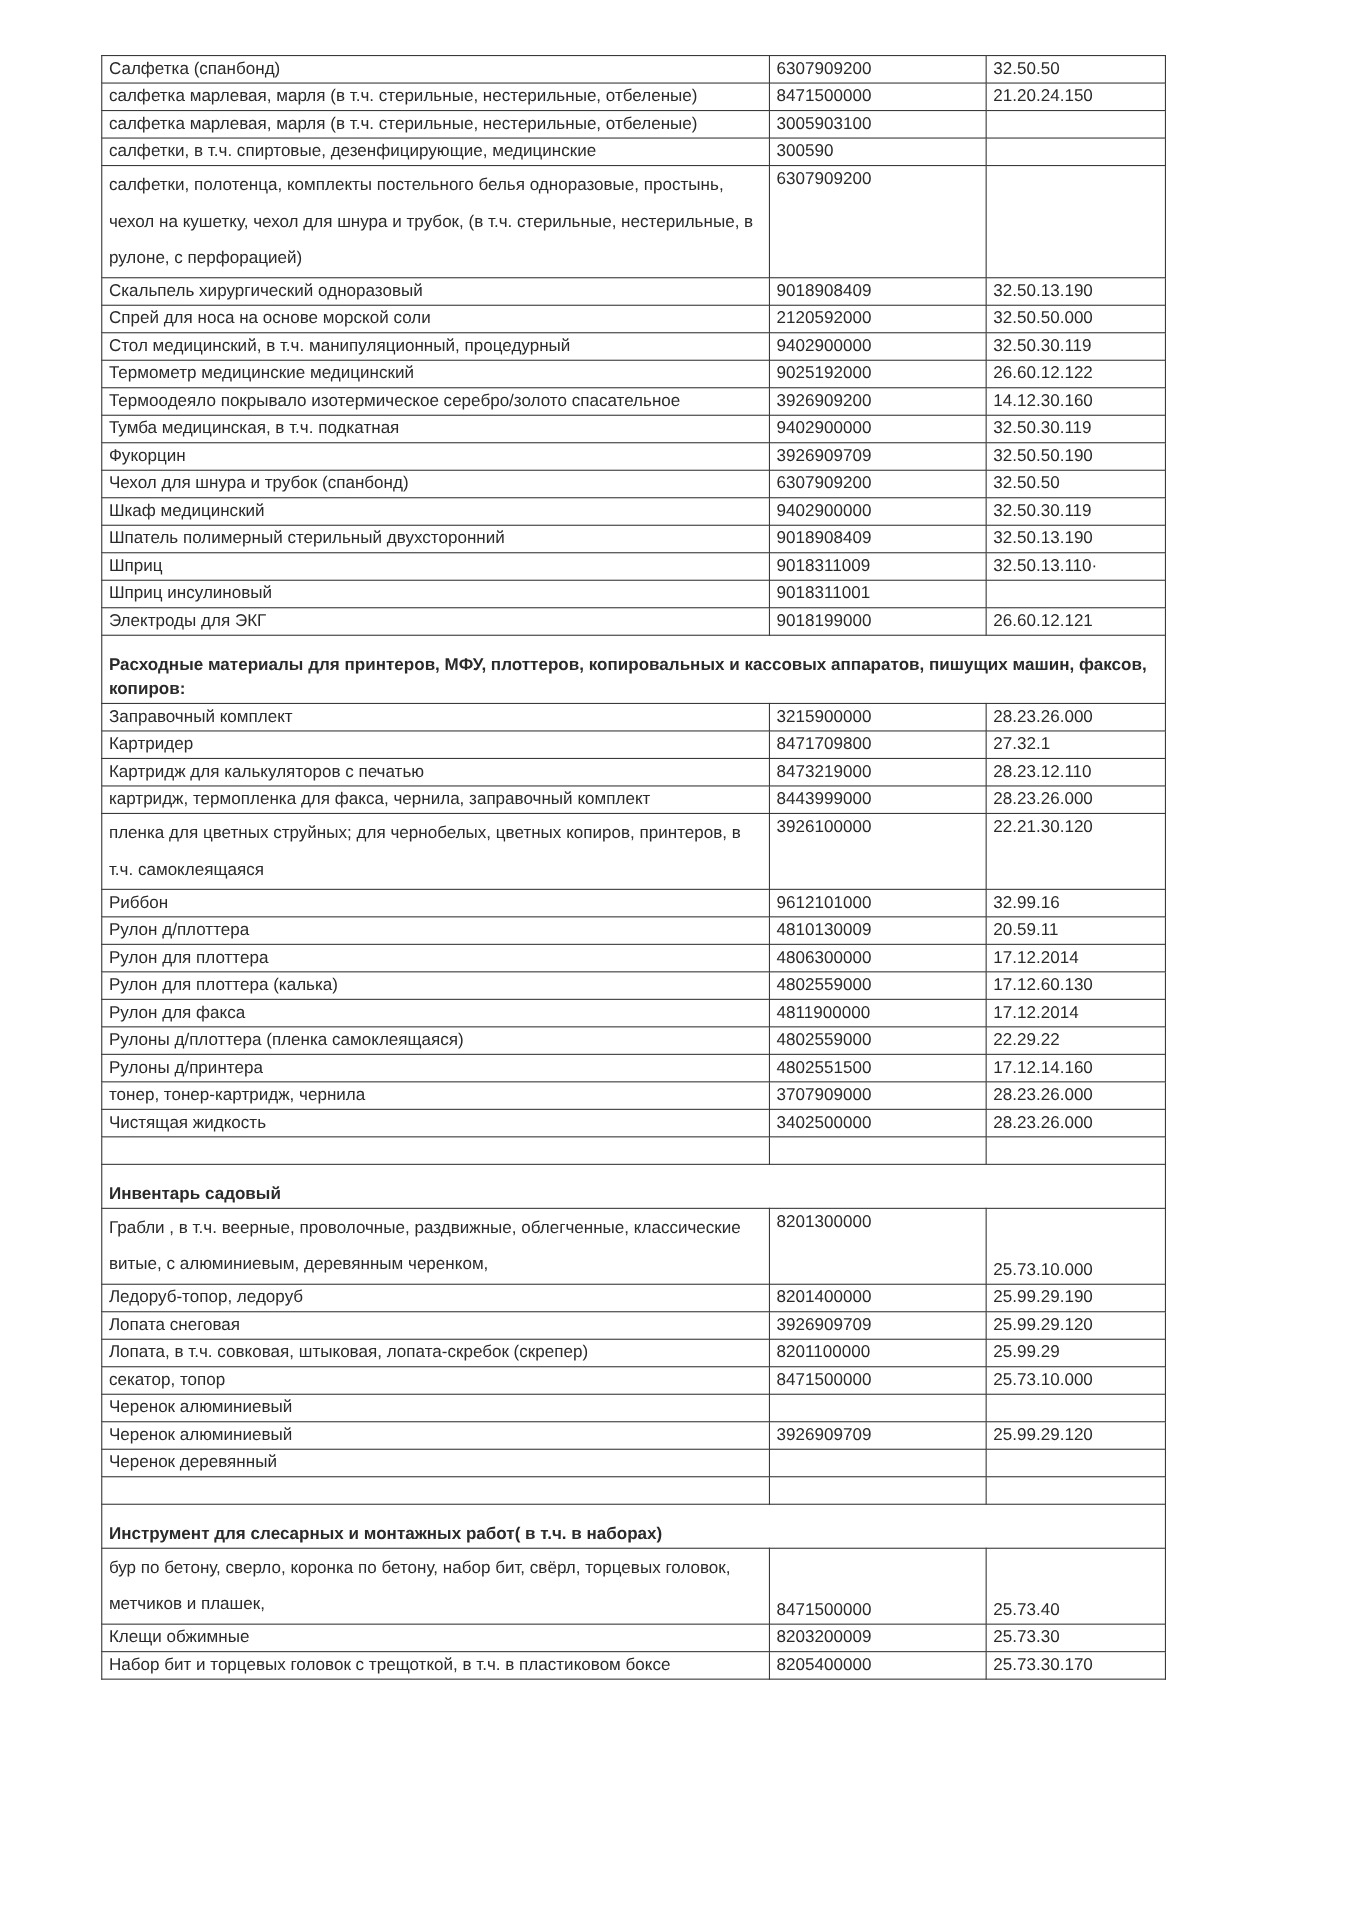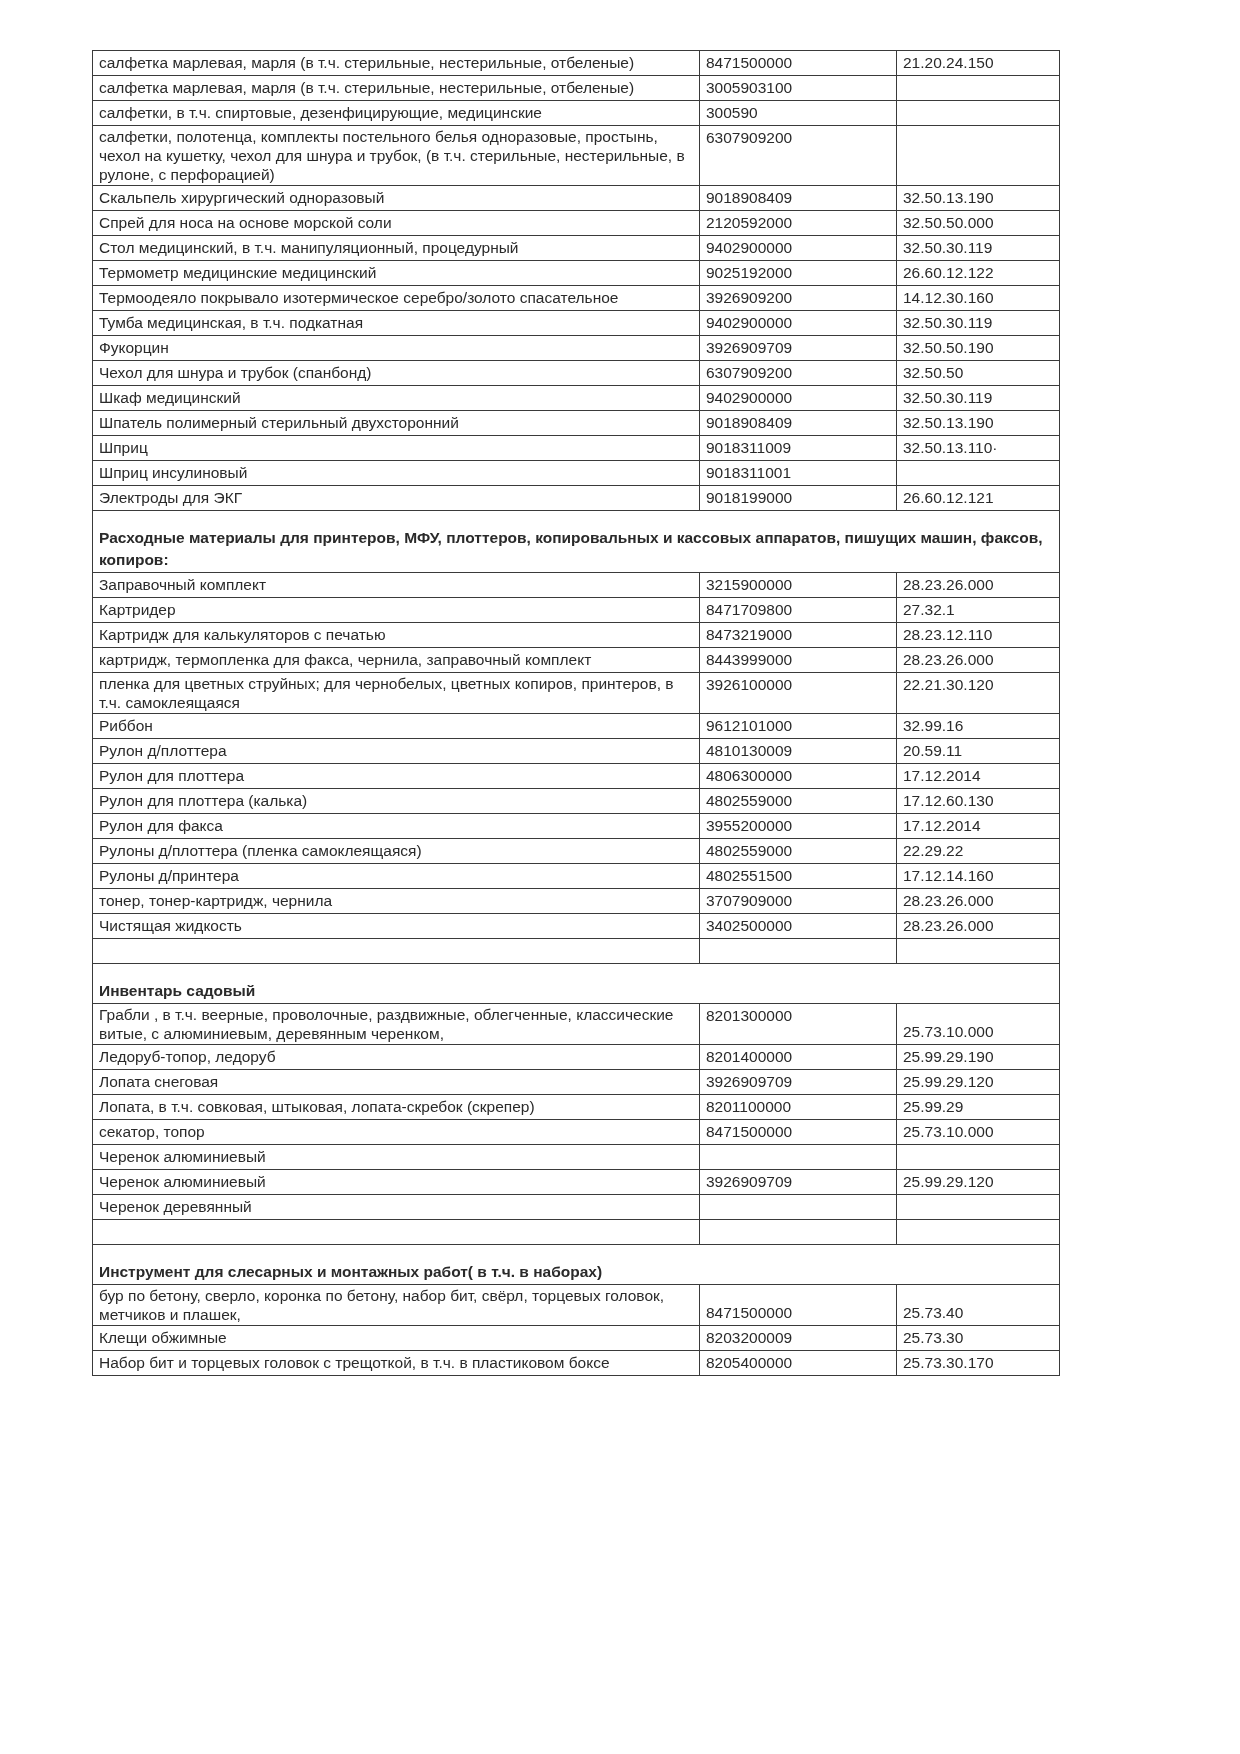--- a/index.html
+++ b/index.html
@@ -5,30 +5,35 @@
   html, body { margin: 0; padding: 0; background: #ffffff; }
   body { width: 1240px; height: 1754px; position: relative; overflow: hidden;
          font-family: "Liberation Sans", "DejaVu Sans", sans-serif; color: #2a2a2a; }
   .page { position: absolute; left: 92px; top: 50px; width: 968px; }
   table { border-collapse: collapse; width: 100%; table-layout: fixed; font-size: 15.5px; }
   td { border: 1px solid #3a3a3a; padding: 1px 6px 1px 6px; vertical-align: bottom; line-height: 22px; height: 22px; }
   td.c1 { width: 594px; }
   td.c2 { width: 184px; vertical-align: top; }
   td.c3 { vertical-align: top; }
   td.section { font-weight: bold; vertical-align: top; padding-top: 16px; }
-  td.multi { vertical-align: top; line-height: 19px; }
+  td.multi { vertical-align: top; line-height: 33px; }
   td.bottom { vertical-align: bottom; }
 </style>
 </head>
 <body>
 
 <div class="page">
   <table>
     <tbody id="tbody">
         <tr>
+          <td class="c1">Салфетка (спанбонд)</td>
+          <td class="c2">6307909200</td>
+          <td class="c3">32.50.50</td>
+        </tr>
+        <tr>
           <td class="c1">салфетка марлевая, марля (в т.ч. стерильные, нестерильные, отбеленые)</td>
           <td class="c2">8471500000</td>
           <td class="c3">21.20.24.150</td>
         </tr>
         <tr>
           <td class="c1">салфетка марлевая, марля (в т.ч. стерильные, нестерильные, отбеленые)</td>
           <td class="c2">3005903100</td>
           <td class="c3"></td>
         </tr>
         <tr>
@@ -149,21 +154,21 @@
           <td class="c2">4806300000</td>
           <td class="c3">17.12.2014</td>
         </tr>
         <tr>
           <td class="c1">Рулон для плоттера (калька)</td>
           <td class="c2">4802559000</td>
           <td class="c3">17.12.60.130</td>
         </tr>
         <tr>
           <td class="c1">Рулон для факса</td>
-          <td class="c2">3955200000</td>
+          <td class="c2">4811900000</td>
           <td class="c3">17.12.2014</td>
         </tr>
         <tr>
           <td class="c1">Рулоны д/плоттера (пленка самоклеящаяся)</td>
           <td class="c2">4802559000</td>
           <td class="c3">22.29.22</td>
         </tr>
         <tr>
           <td class="c1">Рулоны д/принтера</td>
           <td class="c2">4802551500</td>

